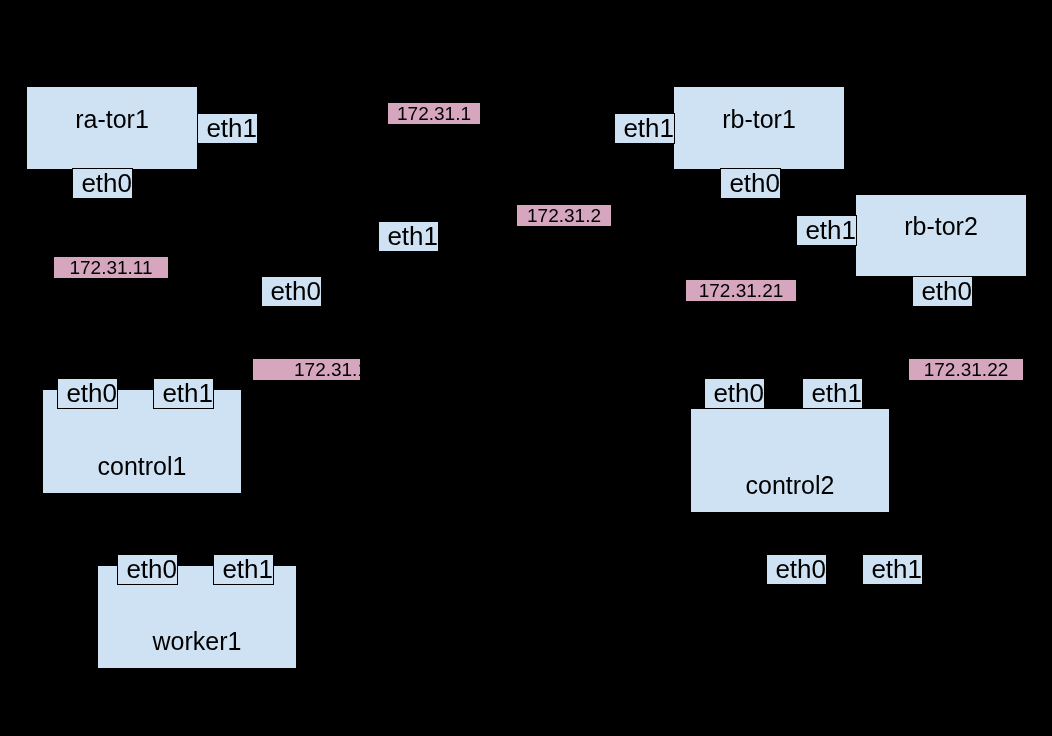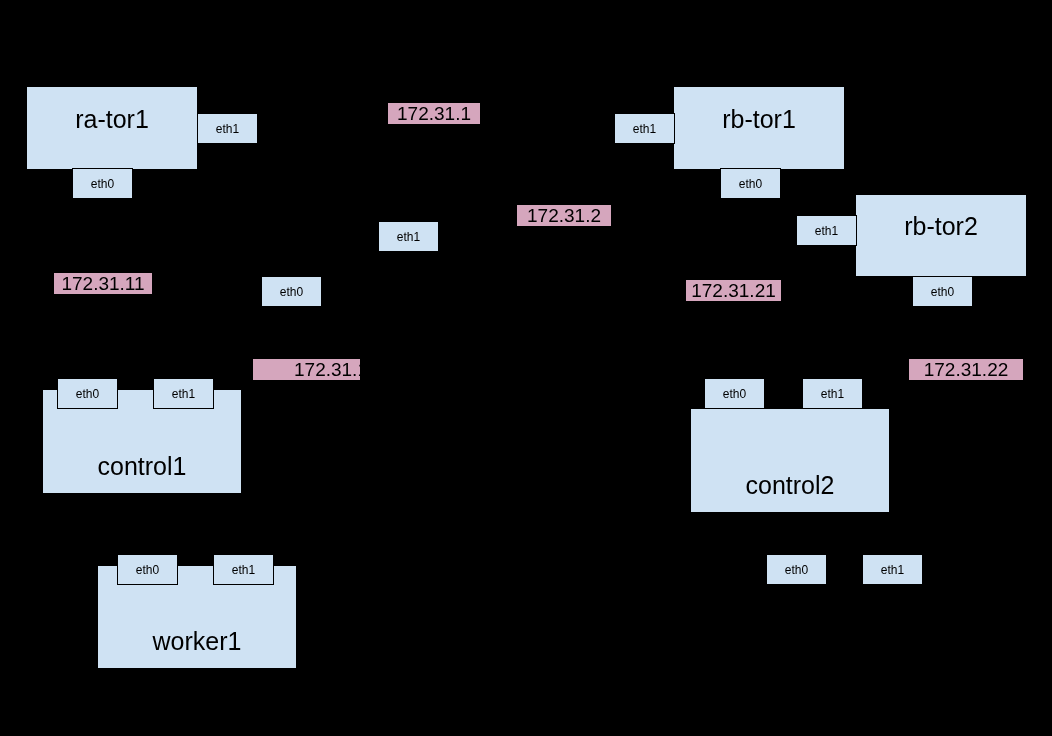--- a/index.html
+++ b/index.html
@@ -10,21 +10,21 @@
   .box{
     position:absolute;box-sizing:border-box;
     background:var(--node_fill,#cfe2f3);border:1.5px solid var(--node_border,#000);
     display:flex;justify-content:center;font-size:25px;z-index:1;
   }
   .tor{align-items:center;padding-bottom:18px;}
   .bottom{align-items:flex-end;padding-bottom:12px;}
   .tab{
     position:absolute;box-sizing:border-box;width:61px;height:31px;
     background:var(--node_fill,#cfe2f3);border:1.5px solid var(--node_border,#000);
-    display:flex;align-items:center;justify-content:center;font-size:12px;z-index:2;
+    display:flex;align-items:center;justify-content:flex-end;font-size:26px;z-index:2;
   }
   .ip{
     position:absolute;box-sizing:border-box;height:21px;
     background:var(--ip_fill,#d5a6bd);
     font-size:19px;line-height:21px;text-align:center;z-index:3;
   }
   
   #n-ra-tor1 {left:26px; top:86px; width:172px;height:84px;}
   #n-ra-tor2 {left:208px;top:194px;width:171px;height:83px;}
   #n-rb-tor1 {left:673px;top:86px; width:172px;height:84px;}
@@ -46,22 +46,22 @@
   #t-control1-eth1{left:153px;top:378px;}
   #t-control2-eth0{left:704px;top:378px;}
   #t-control2-eth1{left:802px;top:378px;}
   #t-worker1-eth0 {left:117px;top:554px;}
   #t-worker1-eth1 {left:213px;top:554px;}
   #t-worker2-eth0 {left:766px;top:554px;}
   #t-worker2-eth1 {left:862px;top:554px;}
   
   #ip-0{left:388px;top:103px;width:92px;}
   #ip-1{left:517px;top:205px;width:94px;}
-  #ip-2{left:54px; top:273px;width:98px;}
-  #ip-3{left:686px;top:280px;width:95px;}
+  #ip-2{left:54px; top:257px;width:114px;}
+  #ip-3{left:686px;top:280px;width:110px;}
   #ip-4{left:253px;top:359px;width:107px;padding-left:41px;}
   #ip-5{left:909px;top:359px;width:114px;}
 </style>
 </head>
 <body>
 
 <div class="canvas">
 
   <div class="box tor" id="n-ra-tor1">
     <span>ra-tor1</span>

